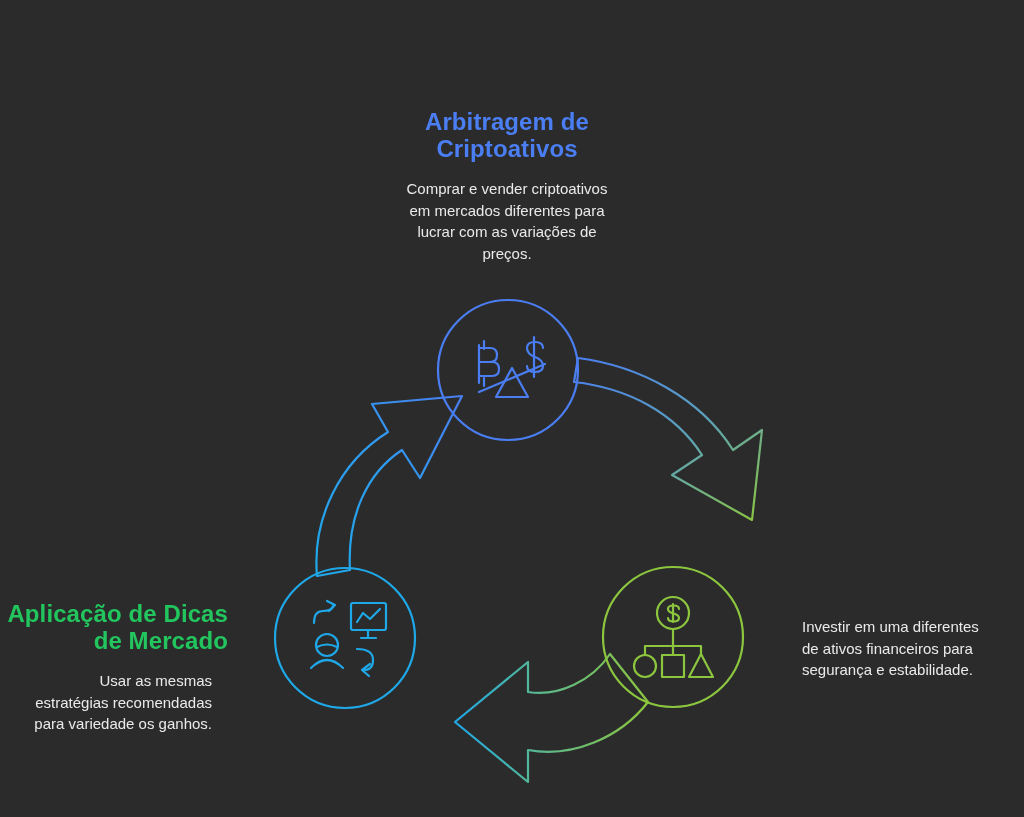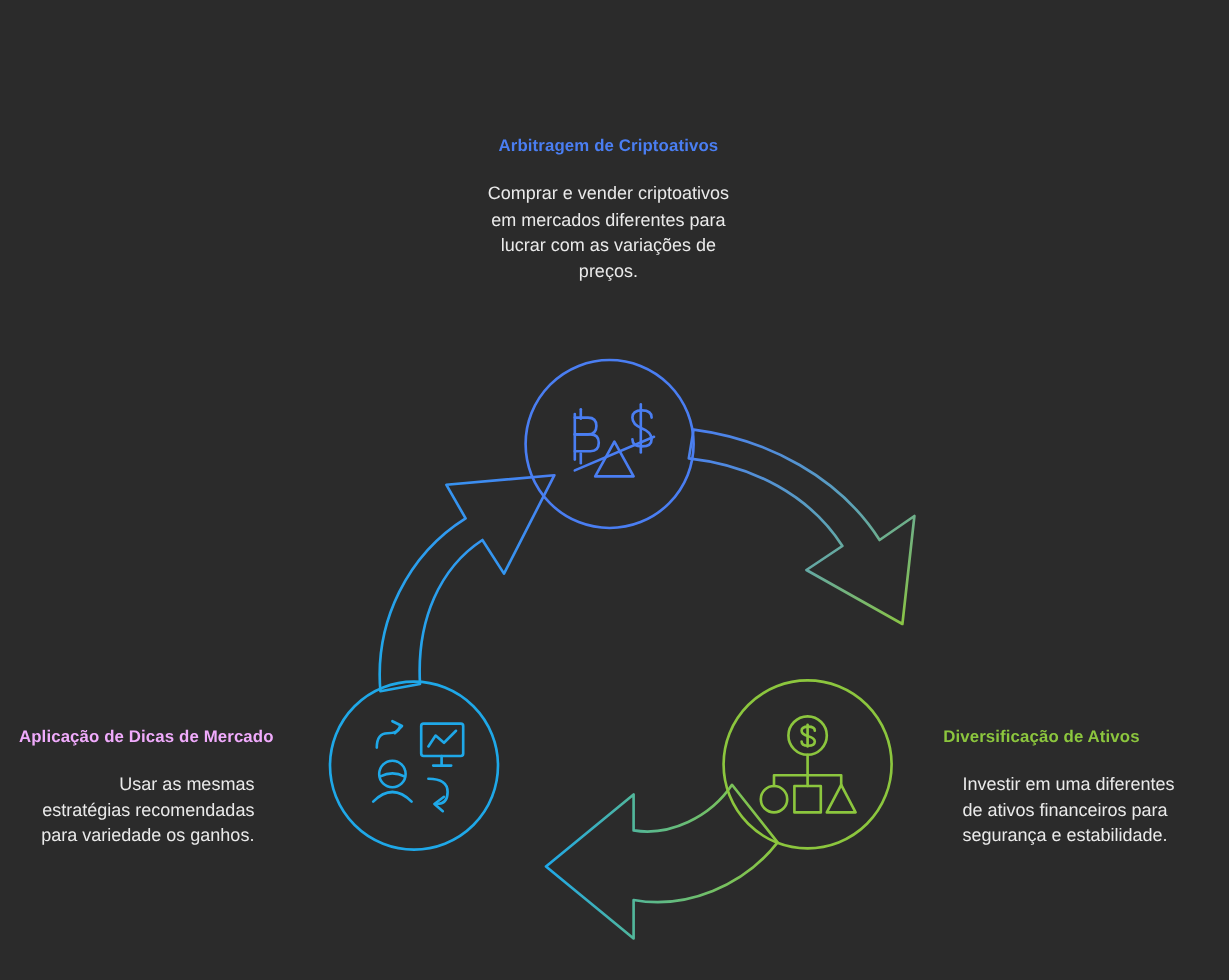--- a/index.html
+++ b/index.html
@@ -28,21 +28,21 @@
     top: 0;
     width: 1024px;
     height: 817px;
   }
 
   .text-block {
     position: absolute;
   }
 
   .block-title {
-    font-size: 14px;
+    font-size: 24px;
     font-weight: bold;
     line-height: 27px;
     margin: 0 0 12px 0;
     letter-spacing: 0.1px;
   }
 
   .block-body {
     font-size: 15px;
     line-height: 21.5px;
     color: #eaeaea;
@@ -59,21 +59,21 @@
   }
   #block-arbitragem .block-title { color: #4a7ef2; }
 
   
   #block-dicas {
     left: 6px;
     top: 600px;
     width: 222px;
     text-align: right;
   }
-  #block-dicas .block-title { color: #f0abfc; }
+  #block-dicas .block-title { color: #22c55e; }
 
   
   #block-diversificacao {
     left: 786px;
     top: 600px;
     width: 226px;
     text-align: left;
   }
   #block-diversificacao .block-title { color: #8cc63e; }
 </style>
@@ -198,17 +198,16 @@
     <h2 class="block-title">Arbitragem de Criptoativos</h2>
     <p class="block-body">Comprar e vender criptoativos em mercados diferentes para lucrar com as variações de preços.</p>
   </div>
 
   <div class="text-block" id="block-dicas">
     <h2 class="block-title">Aplicação de Dicas de Mercado</h2>
     <p class="block-body">Usar as mesmas estratégias recomendadas para variedade os ganhos.</p>
   </div>
 
   <div class="text-block" id="block-diversificacao">
-    <h2 class="block-title">Diversificação de Ativos</h2>
     <p class="block-body">Investir em uma diferentes de ativos financeiros para segurança e estabilidade.</p>
   </div>
 
 </div>
 
 </body></html>

